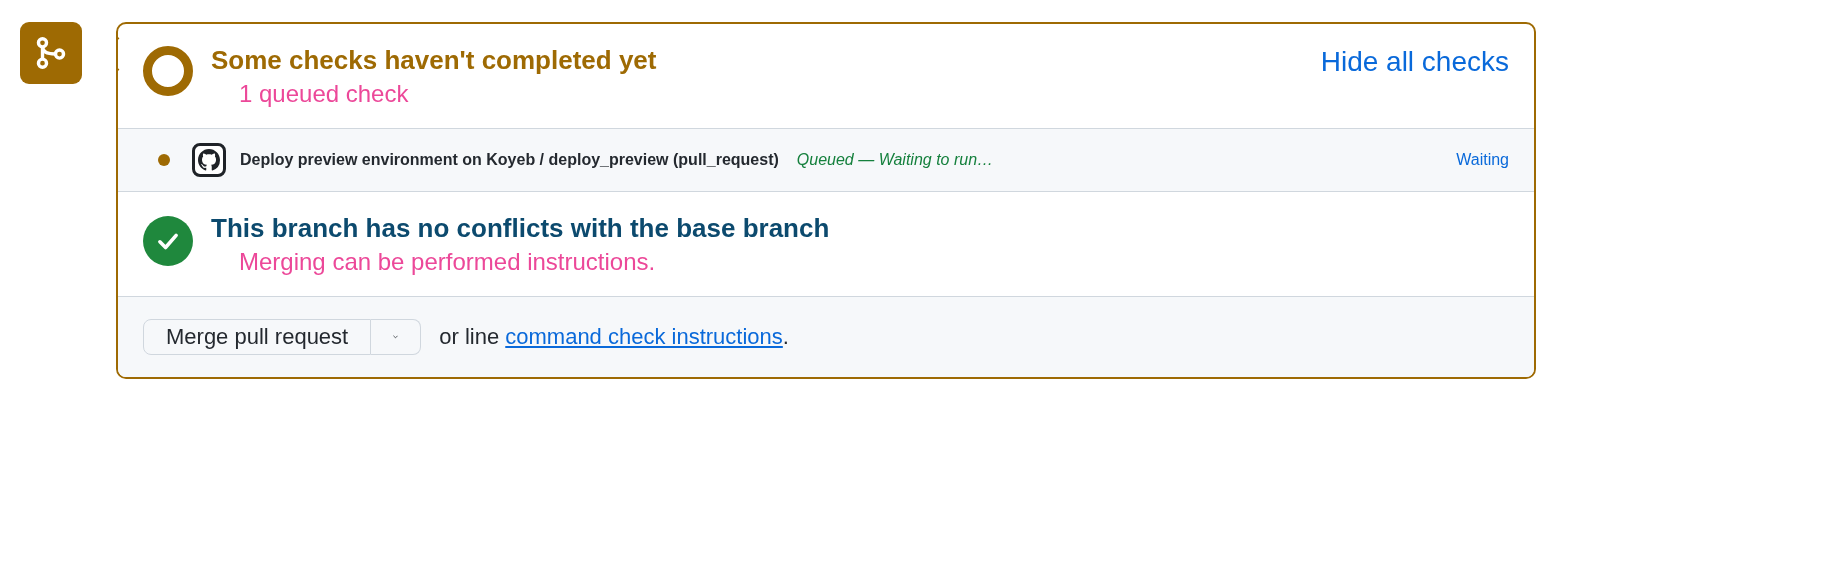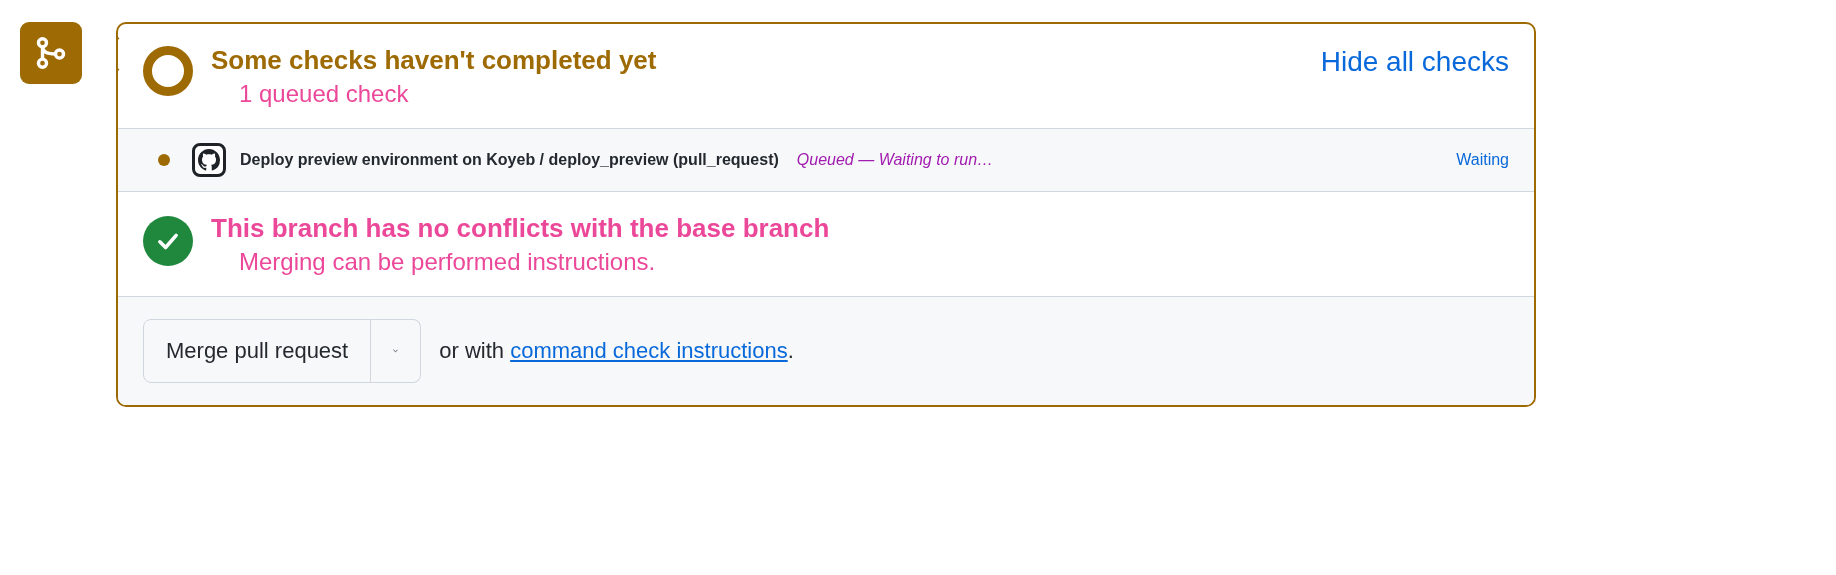--- a/index.html
+++ b/index.html
@@ -66,21 +66,21 @@
     width: 50px; height: 50px; border-radius: 50%;
     background: #1f883d;
     display: flex; align-items: center; justify-content: center;
     flex-shrink: 0; margin-right: 18px; margin-top: 4px;
   }
   .status-success svg { width: 26px; height: 26px; }
   .section-text { flex: 1; }
   .section-title {
     font-size: 26px;
     font-weight: 600;
-    color: #ec4899;
+    color: #0c4a6e;
     line-height: 1.3;
   }
   .section-title.pending { color: #9e6a03; }
   .section-sub {
     font-size: 24px;
     color: #ec4899;
     margin-top: 2px;
     margin-left: 28px;
   }
   .section-action {
@@ -104,37 +104,37 @@
     flex-shrink: 0; margin-right: 22px;
   }
   .check-avatar {
     width: 34px; height: 34px; border-radius: 8px;
     background: #fff; border: 3px solid #1f2328;
     display: flex; align-items: center; justify-content: center;
     flex-shrink: 0; margin-right: 14px;
   }
   .check-avatar svg { width: 22px; height: 22px; }
   .check-name { font-weight: 600; color: #24292f; margin-right: 10px; }
-  .check-status { color: #a21caf; font-style: italic; white-space: nowrap; overflow: hidden; text-overflow: ellipsis; flex: 1; margin-left: 8px; }
+  .check-status { color: #15803d; font-style: italic; white-space: nowrap; overflow: hidden; text-overflow: ellipsis; flex: 1; margin-left: 8px; }
   .check-details { color: #0969da; margin-left: auto; cursor: pointer; }
   .footer {
     background: #f6f8fa;
     padding: 22px 25px;
     display: flex; align-items: center;
   }
   .btn-group { display: inline-flex; }
   .btn {
     background: #f6f8fa;
     border: 1px solid #d0d7de;
     padding: 10px 22px;
     font-size: 22px;
     font-weight: 500;
     color: #24292f;
     cursor: pointer;
-    height: 64px;
+    height: 36px;
     display: flex; align-items: center;
   }
   .btn.main { border-radius: 8px 0 0 8px; }
   .btn.caret { border-radius: 0 8px 8px 0; border-left: none; width: 50px; justify-content: center; }
   .footer-text { margin-left: 18px; font-size: 22px; color: #24292f; }
   .footer-link { color: #0969da; text-decoration: underline; cursor: pointer; }
 </style>
 </head>
 <body>
 
@@ -188,17 +188,17 @@
   <div class="footer">
     <div class="btn-group">
       <button class="btn main">Merge pull request</button>
       <button class="btn caret">
         <svg width="12" height="8" viewBox="0 0 12 8">
             <path d="M1 1 L6 6 L11 1" fill="none" stroke="#24292f" stroke-width="1.8"></path>
           </svg>
       </button>
     </div>
     <span class="footer-text">
-      <span>or with </span><a class="footer-link">command check instructions</a><span>.</span>
+      <span>or line </span><a class="footer-link">command check instructions</a><span>.</span>
     </span>
   </div>
 
 </div>
 
 </body></html>

